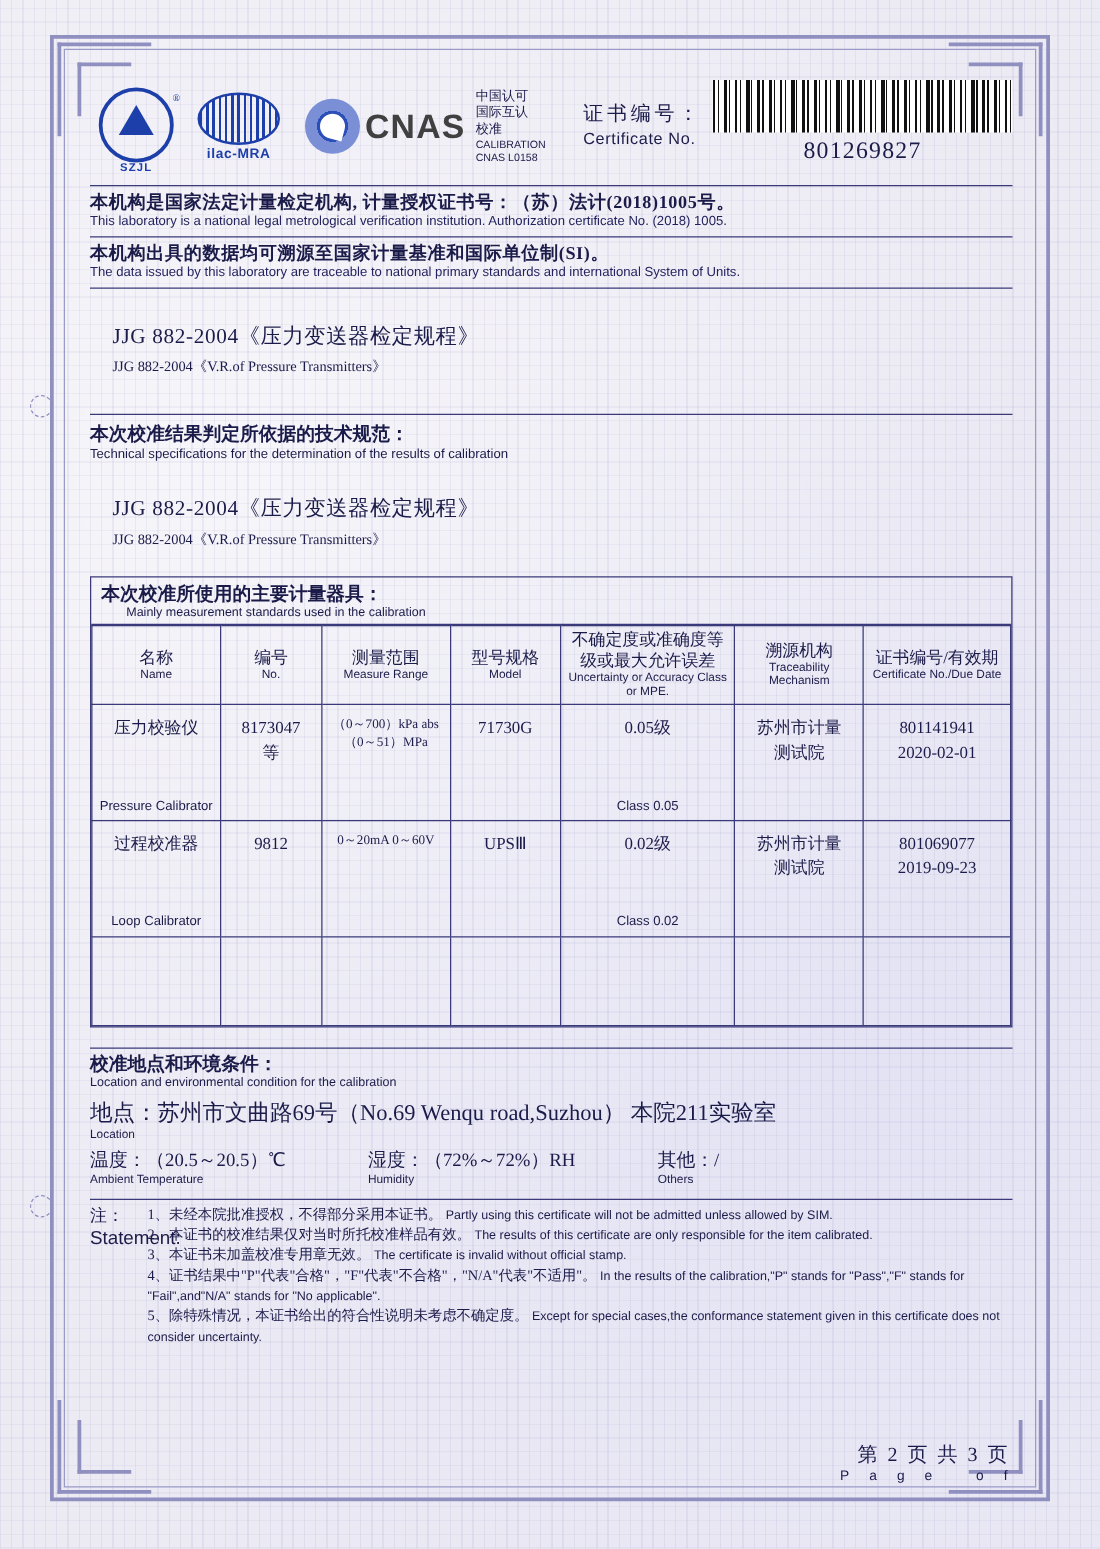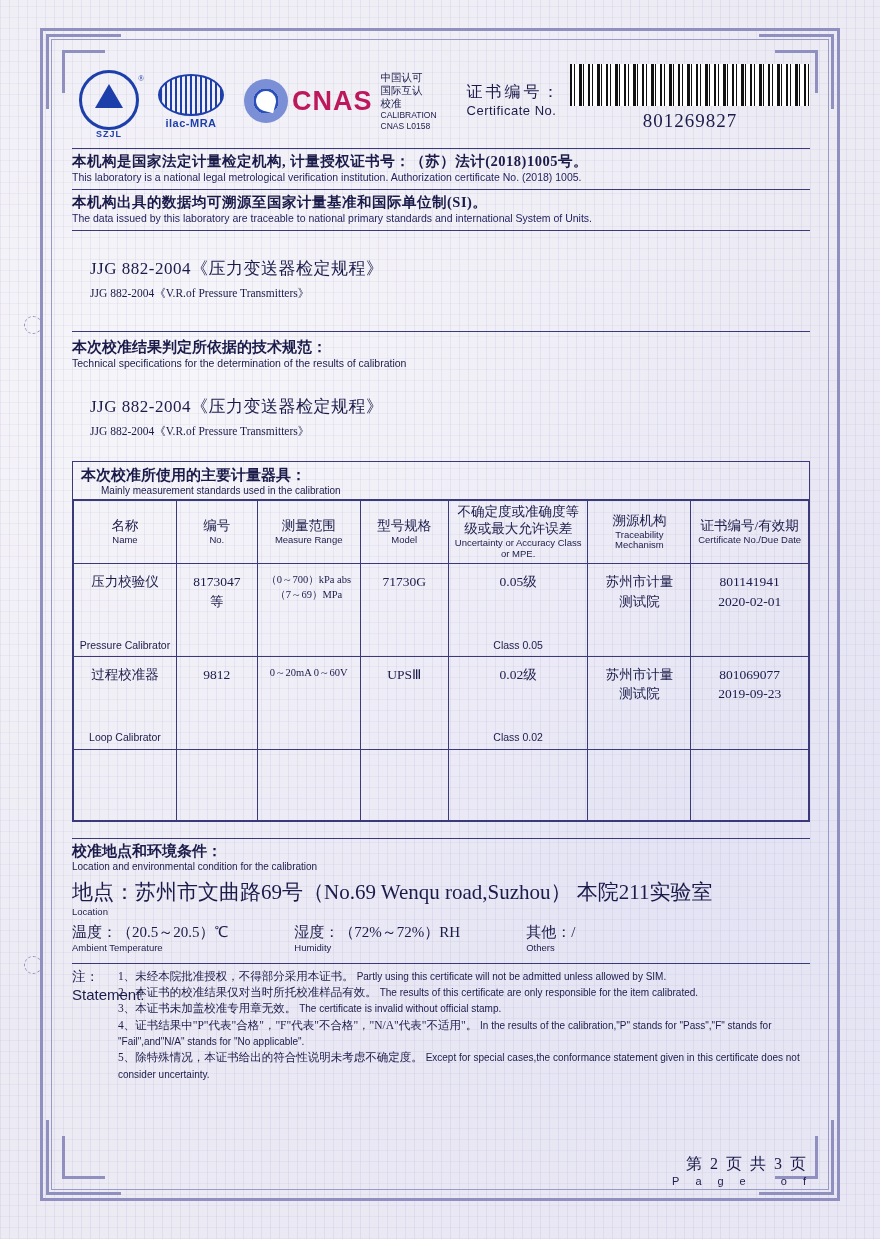--- a/index.html
+++ b/index.html
@@ -71,21 +71,21 @@
   .logo-cnas{margin-left:14px;display:flex;align-items:center;}
   .cnas-mark{
     width:44px;height:44px;border-radius:50%;
     background:radial-gradient(circle at 50% 50%, #2a4fb8 0 40%, #7b8fd6 40% 100%);
     position:relative;
   }
   .cnas-mark:after{
     content:"";position:absolute;left:12px;top:12px;width:20px;height:20px;
     background:#fff;border-radius:50% 50% 0 50%;transform:rotate(15deg);
   }
-  .cnas-word{font-size:27px;font-weight:bold;color:#be185d;letter-spacing:1px;
+  .cnas-word{font-size:27px;font-weight:bold;color:#404040;letter-spacing:1px;
     font-family:"Liberation Sans",sans-serif;margin-left:4px;}
   .cnas-cn{margin-left:8px;font-size:10.5px;line-height:1.25;color:#1b1b4a;}
   .cnas-cn .en{font-size:8.5px;font-family:"Liberation Sans",sans-serif;}
   .cert-label{margin-left:30px;line-height:1.3;}
   .cert-label .cn{font-size:16px;letter-spacing:3px;}
   .cert-label .en{font-size:13px;font-family:"Liberation Sans",sans-serif;letter-spacing:.5px;}
   .barcode-wrap{position:absolute;right:0;top:6px;text-align:center;}
   .barcode{
     width:240px;height:42px;
     background:repeating-linear-gradient(90deg,
@@ -131,21 +131,21 @@
   .col-model{width:12%;}
   .col-unc{width:19%;}
   .col-trace{width:14%;}
   .col-cert{width:16%;}
 
   
   .loc-wrap{margin-top:16px;border-top:1.6px solid #3a3a7a;padding-top:3px;}
   .loc-title .cn{font-size:15px;font-weight:bold;}
   .loc-title .en{font-size:10px;font-family:"Liberation Sans",sans-serif;}
   .loc-row{margin-top:6px;}
-  .loc-row .cn{font-size:21px;}
+  .loc-row .cn{font-size:18px;}
   .loc-row .en{font-size:9.5px;font-family:"Liberation Sans",sans-serif;}
   .env-row{display:flex;margin-top:6px;}
   .env-item{margin-right:66px;}
   .env-item .cn{font-size:15px;}
   .env-item .en{font-size:9.5px;font-family:"Liberation Sans",sans-serif;}
 
   
   .notes{display:flex;margin-top:10px;border-top:1.4px solid #3a3a7a;padding-top:4px;}
   .notes-label{width:46px;flex:none;}
   .notes-label .cn{font-size:13.5px;}
@@ -293,21 +293,21 @@
           <td rowspan="2">
             <div>压力校验仪</div>
             <div class="en-name" style="margin-top:46px">Pressure Calibrator</div>
           </td>
           <td rowspan="2">
             <div>8173047</div>
             <div>等</div>
           </td>
           <td rowspan="2">
             <div class="small">（0～700）kPa abs</div>
-            <div class="small">（7～69）MPa</div>
+            <div class="small">（0～51）MPa</div>
           </td>
           <td rowspan="2">
             <div>71730G</div>
           </td>
           <td rowspan="2">
             <div>0.05级</div>
             <div class="en-name" style="margin-top:46px">Class 0.05</div>
           </td>
           <td rowspan="2">
             <div>苏州市计量</div>

